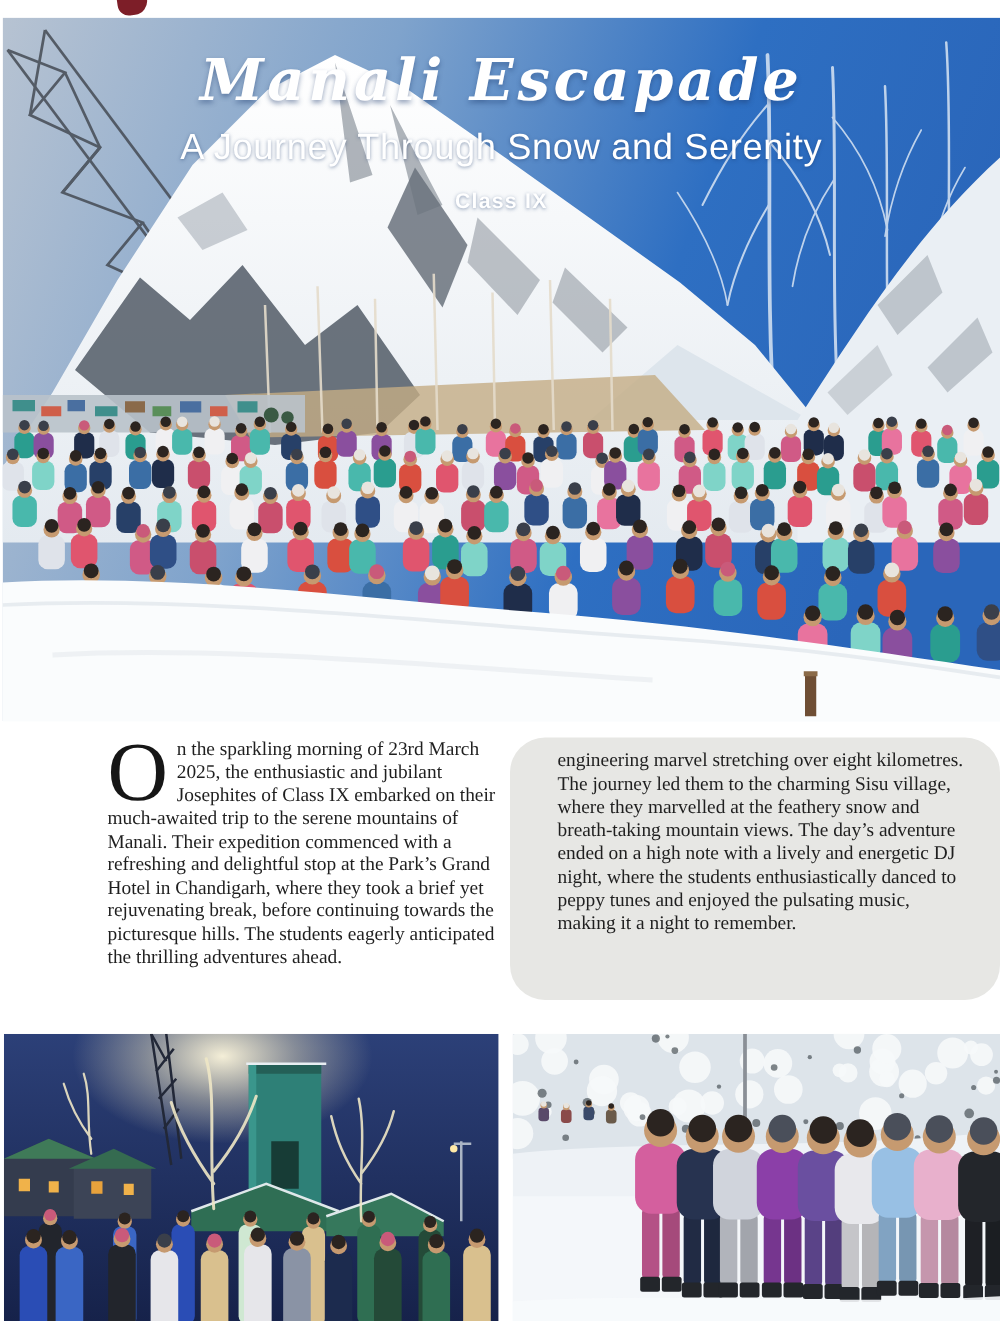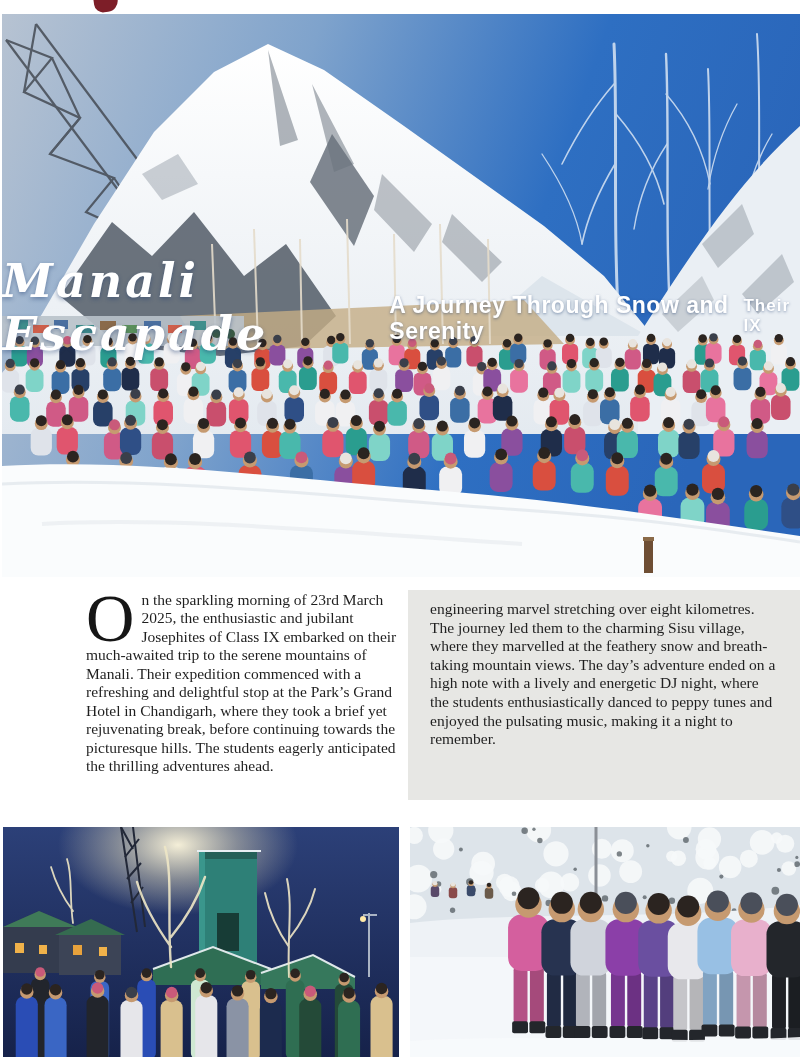--- a/index.html
+++ b/index.html
@@ -6,41 +6,41 @@
   .page{position:relative;width:800px;height:1057px;background:#ffffff;overflow:hidden;
         font-family:"Liberation Serif",serif;}
 
   
   .corner-mark{position:absolute;left:94px;top:-6px;width:24px;height:18px;
                border-radius:0 0 11px 9px;transform:rotate(-8deg);}
 
   
   .hero{position:absolute;left:2px;top:14px;width:798px;height:563px;margin:0;overflow:hidden;}
   .hero svg{display:block;width:100%;height:100%;}
-  .hero-overlay{position:absolute;inset:0;display:flex;flex-direction:row;align-items:center;
+  .hero-overlay{position:absolute;inset:0;display:flex;flex-direction:column;align-items:center;
                 padding-top:24px;pointer-events:none;}
   .hero-title{margin:0;font-family:"DejaVu Serif",serif;font-style:italic;font-weight:700;
               font-size:46px;line-height:1.15;color:#ffffff;letter-spacing:3px;
               text-shadow:0 2px 4px rgba(30,60,110,.45);}
-  .hero-subtitle{margin:22px 0 0 0;font-family:"Liberation Sans",sans-serif;font-weight:bold;
-                 font-size:23px;line-height:1.1;color:#ffffff;letter-spacing:.5px;
+  .hero-subtitle{margin:12px 0 0 0;font-family:"Liberation Sans",sans-serif;font-weight:normal;
+                 font-size:29px;line-height:1.1;color:#ffffff;letter-spacing:.5px;
                  text-shadow:0 1px 3px rgba(30,60,110,.5);}
   .hero-grade{margin:16px 0 0 0;font-family:"Liberation Sans",sans-serif;font-weight:bold;
               font-size:17px;color:#ffffff;letter-spacing:1px;
               text-shadow:0 1px 3px rgba(30,60,110,.5);}
 
   
   .col-left{position:absolute;left:86px;top:591px;width:313px;color:#1f1f1f;
             font-size:15.5px;line-height:1.19;}
   .col-left p,.col-right p{margin:0 0 8px 0;}
   .dropcap{float:left;font-family:"Liberation Serif",serif;font-size:67px;line-height:51px;
            padding:2px 7px 0 0;color:#161616;}
   .col-right{position:absolute;left:408px;top:590px;width:392px;height:210px;
-             box-sizing:border-box;padding:10px 22px 0 22px;color:#1f1f1f;
-             font-size:15.5px;line-height:1.2;}
+             box-sizing:border-box;padding:10px 22px 0 38px;color:#1f1f1f;
+             font-size:15.5px;line-height:1.2;border-radius:28px;}
 
   
   .photo{position:absolute;margin:0;overflow:hidden;}
   .photo svg{display:block;width:100%;height:100%;}
   .photo-night{left:3px;top:827px;width:396px;height:230px;}
   .photo-day{left:410px;top:827px;width:390px;height:230px;}
 </style>
 </head>
 <body>
 
@@ -561,21 +561,21 @@
       </g>
       <g>
         <rect x="642" y="525" width="9" height="34" fill="#6e4e34"></rect>
         <rect x="641" y="523" width="11" height="4" fill="#8a6a48"></rect>
       </g>
     </svg>
 
     <div class="hero-overlay">
       <h1 class="hero-title">Manali Escapade</h1>
       <h2 class="hero-subtitle">A Journey Through Snow and Serenity</h2>
-      <div class="hero-grade">Their IX</div>
+      <div class="hero-grade">Class IX</div>
     </div>
   </figure>
 
   <section>
     <div class="col-left">
       <p><span class="dropcap">O</span><span>n the sparkling morning of 23rd March 2025, the enthusiastic and jubilant Josephites of Class IX embarked on their much-awaited trip to the serene mountains of Manali. Their expedition commenced with a refreshing and delightful stop at the Park’s Grand Hotel in Chandigarh, where they took a brief yet rejuvenating break, before continuing towards the picturesque hills. The students eagerly anticipated the thrilling adventures ahead.</span></p>
     </div>
     <div class="col-right" style="background: rgb(231, 231, 228);">
       <p>engineering marvel stretching over eight kilometres. The journey led them to the charming Sisu village, where they marvelled at the feathery snow and breath-taking mountain views. The day’s adventure ended on a high note with a lively and energetic DJ night, where the students enthusiastically danced to peppy tunes and enjoyed the pulsating music, making it a night to remember.</p>
     </div>

